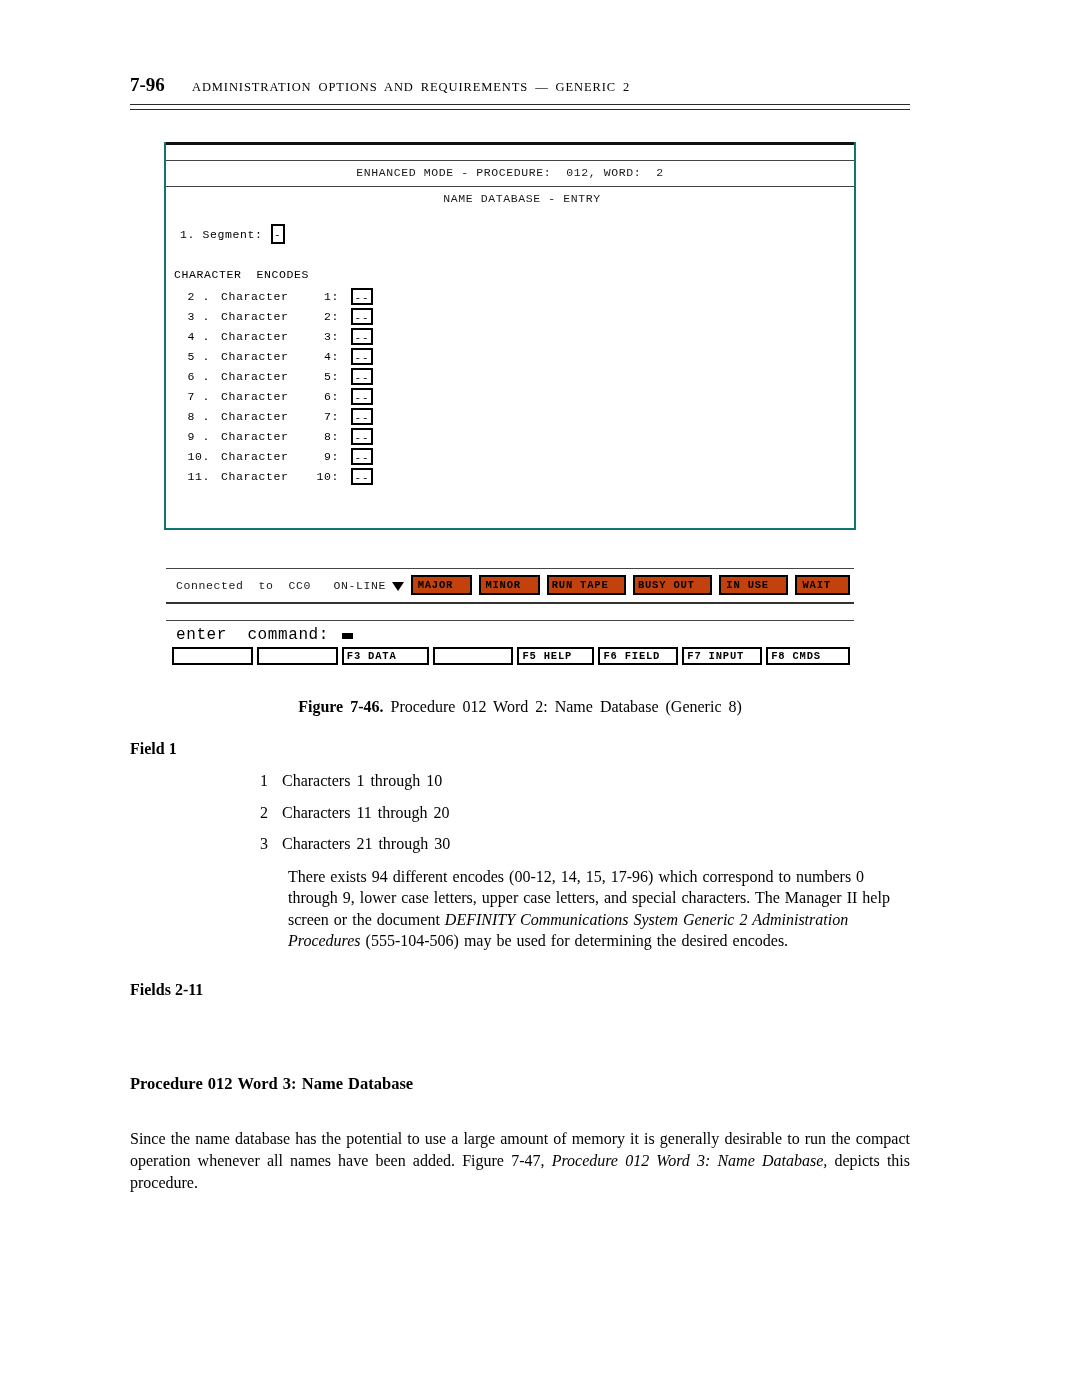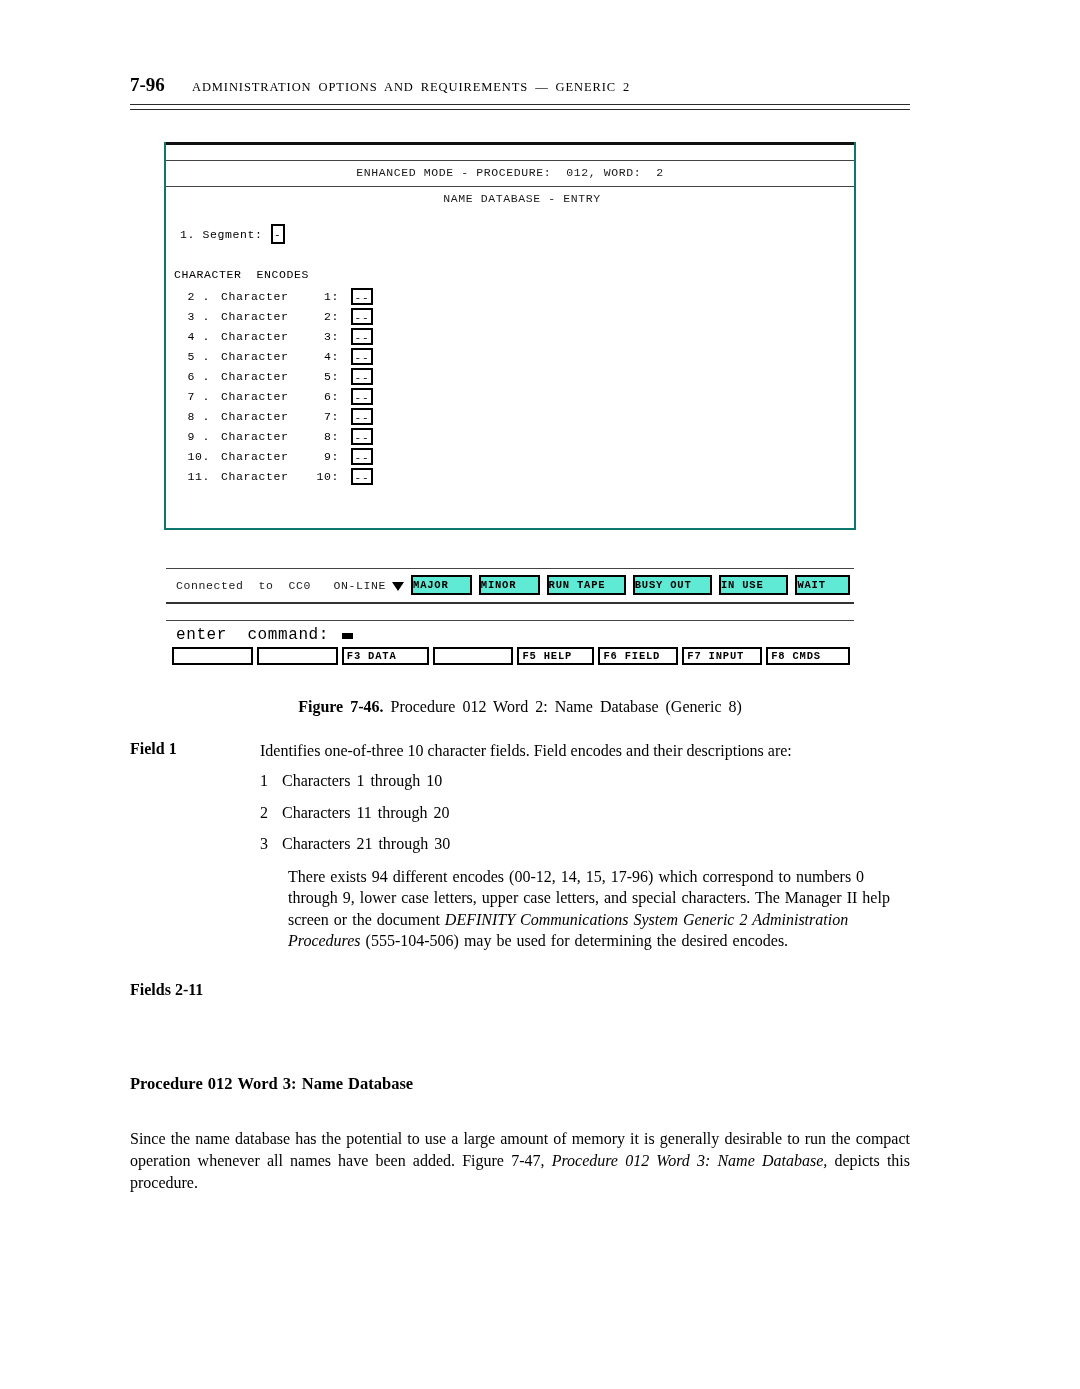--- a/index.html
+++ b/index.html
@@ -204,22 +204,23 @@
     position: relative;
     top: 1px;
   }
   .alarm {
     border: 2px solid #000;
     font-family: "Liberation Mono", monospace;
     font-size: 10.5px;
     font-weight: bold;
     letter-spacing: 0.8px;
     padding: 2px 12px 2px 0;
+    text-align: center;
     margin-right: 7px;
-    background: #5eead4;
+    background: #c2410c;
     box-sizing: border-box;
     line-height: 12px;
   }
   .status-rule-b1 {
     position: absolute;
     left: 0; right: 0;
     top: 458px;
     border-top: 2px solid #333;
   }
   .status-rule-b2 {
@@ -485,21 +486,20 @@
   </div>
 </div>
 
 <div class="caption">
   <b>Figure 7-46.</b>
   <span>Procedure 012 Word 2: Name Database (Generic 8)</span>
 </div>
 
 <div class="field-block f1">
   <div class="field-label">Field 1</div>
-  <div class="field-body">Identifies one-of-three 10 character fields. Field encodes and their descriptions are:</div>
 </div>
 
 <div class="enc-desc-list">
   <div class="enc-desc-item">
     <span class="enc-desc-num">1</span>
     <span>Characters 1 through 10</span>
   </div>
   <div class="enc-desc-item">
     <span class="enc-desc-num">2</span>
     <span>Characters 11 through 20</span>

